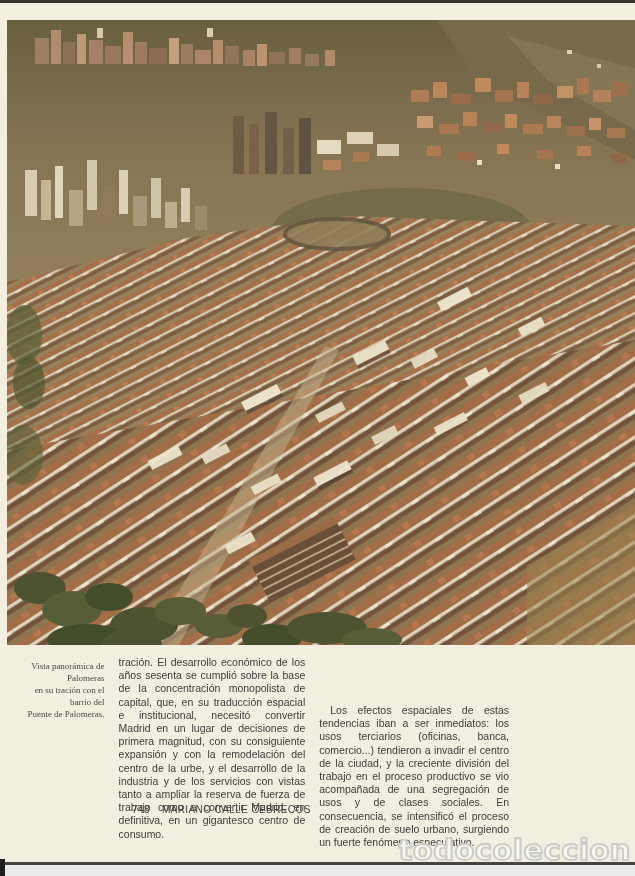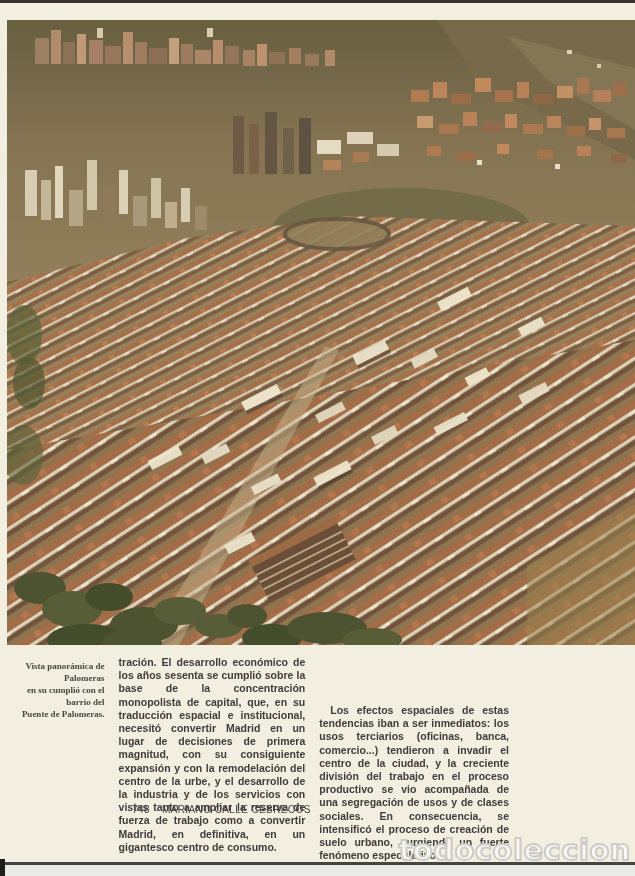--- a/index.html
+++ b/index.html
@@ -5,21 +5,21 @@
   html,body{margin:0;padding:0;}
   body{
     width:635px;height:876px;position:relative;overflow:hidden;
     background:#f2eee0;
     font-family:"Liberation Sans",sans-serif;
   }
   .scan-top-edge{position:absolute;top:0;left:0;width:635px;height:3px;background:#35332d;}
   .photo{position:absolute;top:20px;left:7px;width:628px;height:625px;margin:0;}
   .photo svg{display:block;width:628px;height:625px;}
 
-  .content{position:absolute;top:656px;left:0;width:509px;display:flex;align-items:flex-start;font-weight:bold;}
+  .content{position:absolute;top:656px;left:0;width:509px;display:flex;align-items:flex-start;}
   .caption{
     width:110px;margin-left:18px;padding-top:4px;
     text-align:right;
     font-family:"Liberation Serif","DejaVu Serif",serif;
     font-size:9px;line-height:12px;color:#4b4840;
   }
   .col{color:#3d3c3a;font-size:10.5px;line-height:13.2px;text-align:justify;}
   .col p{margin:0;}
   .col-left{width:237px;margin-left:14px;}
   .col-right{width:241px;margin-left:14px;}
@@ -233,21 +233,21 @@
         <ellipse cx="16" cy="435" rx="20" ry="30" fill="#5a6238" opacity="0.6"></ellipse>
       </g>
 
       <polygon points="520,545 628,485 628,625 520,625" fill="#99824f" opacity="0.55"></polygon>
     </svg>
   </figure>
 
   <div class="content">
     <aside class="caption">
       <span>Vista panorámica de Palomeras</span><br>
-      <span>en su cumplió con el barrio del</span><br>
+      <span>en su tración con el barrio del</span><br>
       <span>Puente de Palomeras.</span>
     </aside>
 
     <div class="col col-left">
       <p>tración. El desarrollo económico de los años sesenta se cumplió sobre la base de la concentración monopolista de capital, que, en su traducción espacial e institucional, necesitó convertir Madrid en un lugar de decisiones de primera magnitud, con su consiguiente expansión y con la remodelación del centro de la urbe, y el desarrollo de la industria y de los servicios con vistas tanto a ampliar la reserva de fuerza de trabajo como a convertir Madrid, en definitiva, en un gigantesco centro de consumo.</p>
     </div>
 
     <div class="col col-right">
       <p class="indent">Los efectos espaciales de estas tendencias iban a ser inmediatos: los usos terciarios (oficinas, banca, comercio...) tendieron a invadir el centro de la ciudad, y la creciente división del trabajo en el proceso productivo se vio acompañada de una segregación de usos y de clases sociales. En consecuencia, se intensificó el proceso de creación de suelo urbano, surgiendo un fuerte fenómeno especulativo.</p>
     </div>

